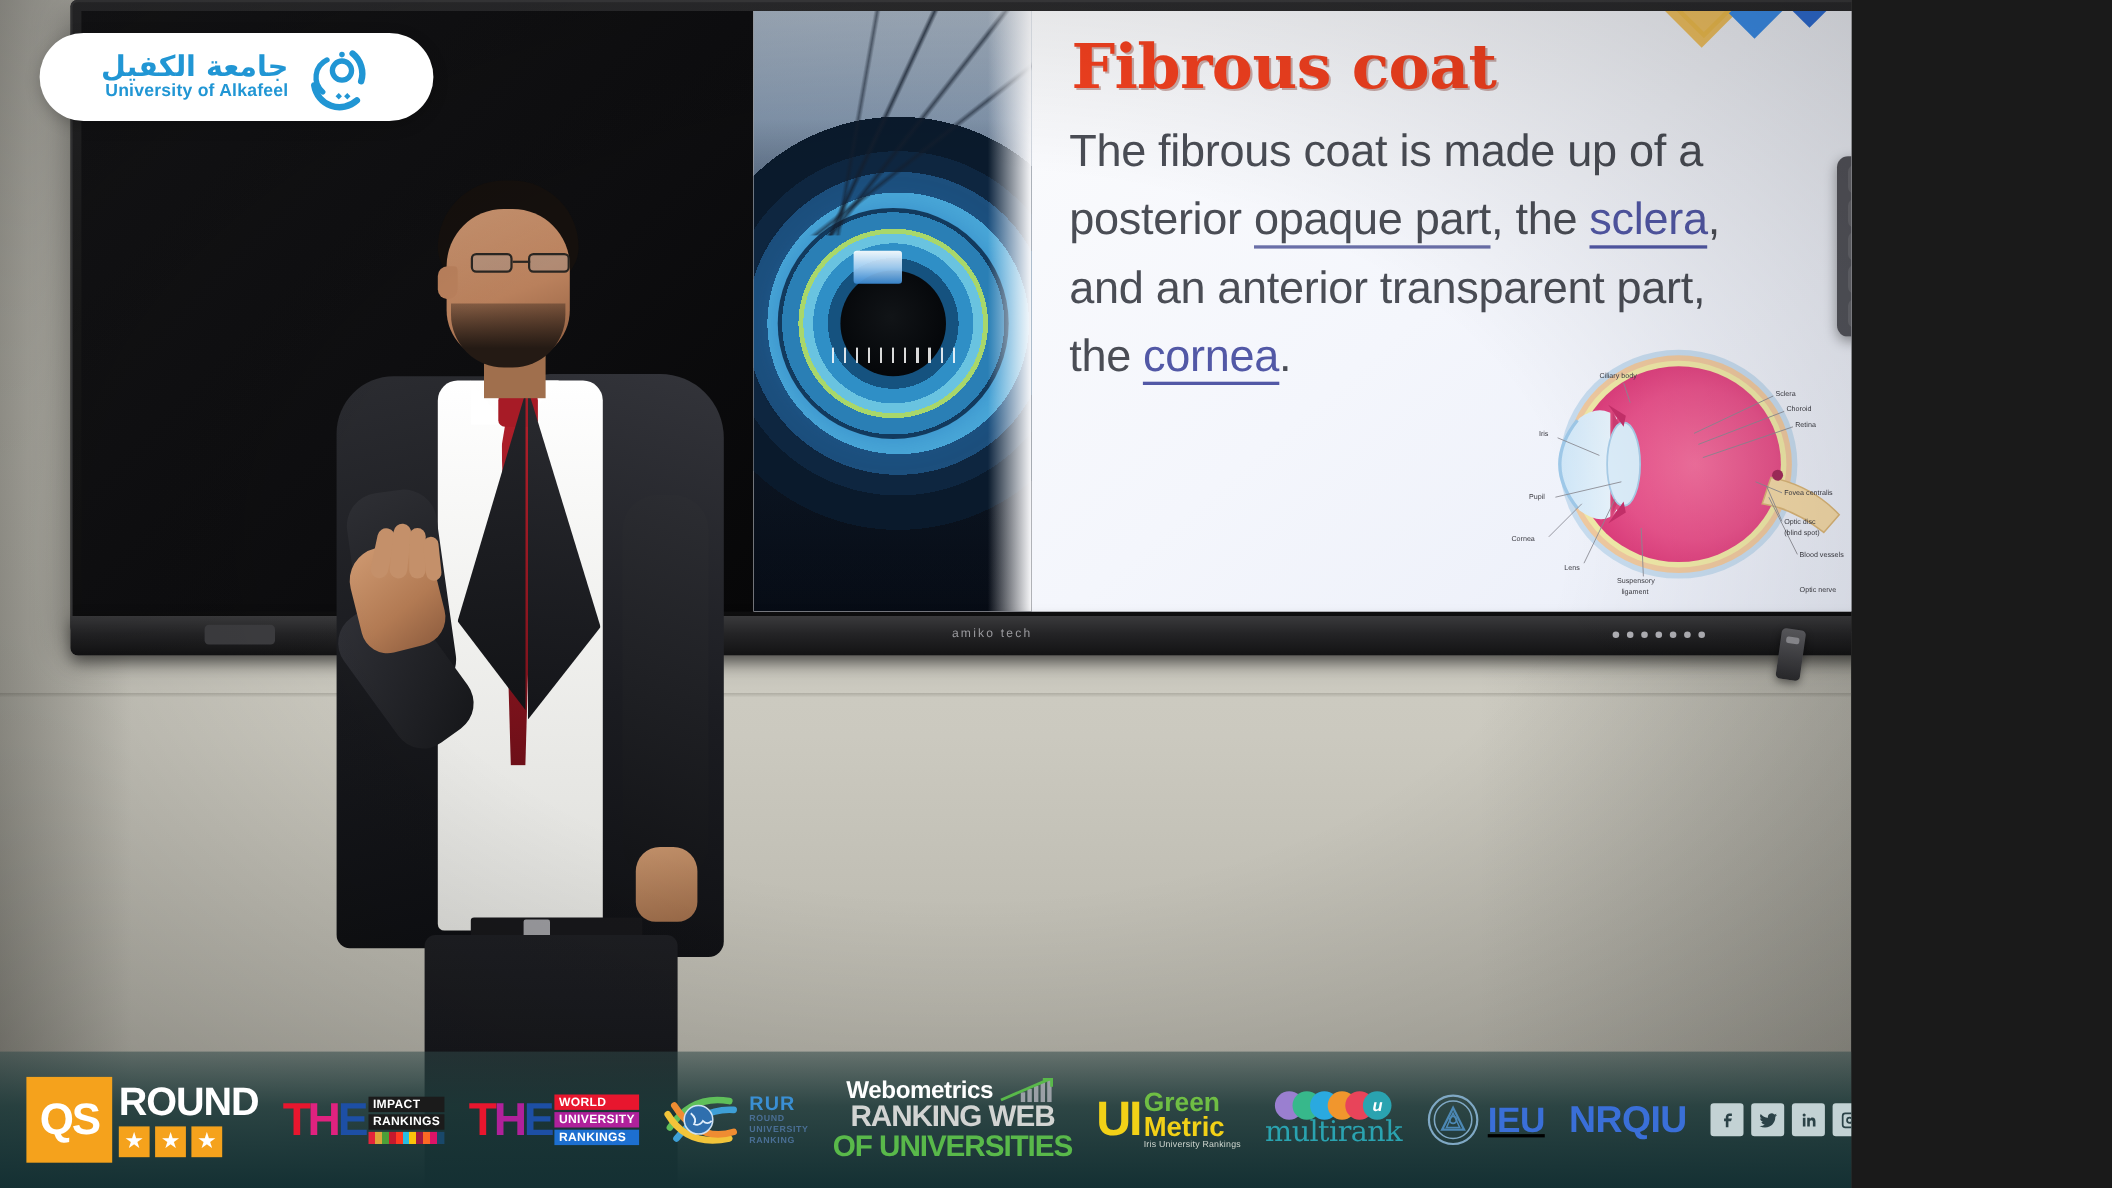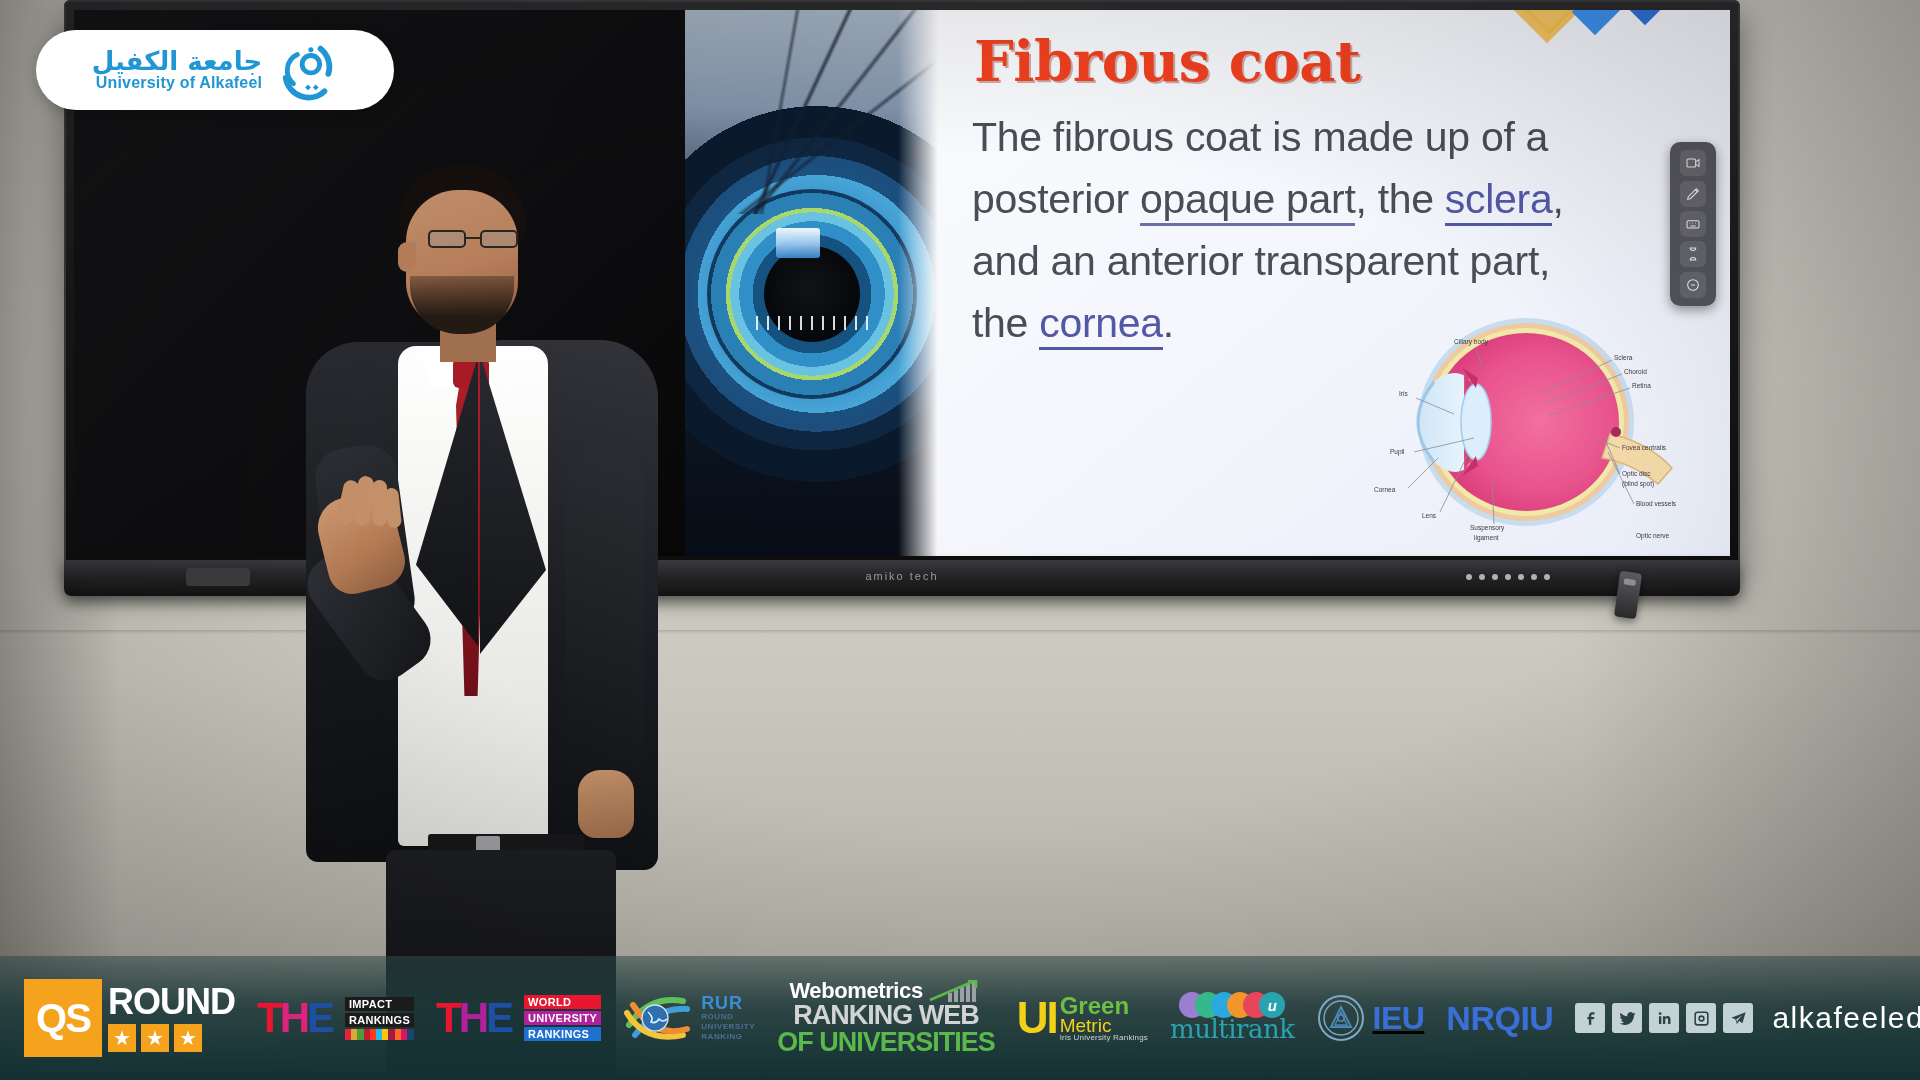--- a/index.html
+++ b/index.html
@@ -6,21 +6,21 @@
   * { box-sizing: border-box; margin: 0; padding: 0; }
   html, body {
     width: 1920px; height: 1080px;
     overflow: hidden;
     background: #1a1a1a;
     font-family: "Liberation Sans", sans-serif;
   }
 
   #stage {
     position: relative;
-    width: 1920px; height: 1080px;
+    width: 1683px; height: 1080px;
     overflow: hidden;
   }
 
   
   .wall {
     position: absolute; inset: 0;
     background:
       linear-gradient(180deg, #d8d6cd 0%, #d3d1c7 35%, #cbc9bf 62%, #b9b7ad 85%, #a6a49a 100%);
   }
   .wall-seam {
@@ -403,21 +403,21 @@
   .the-word {
     font-size: 42px; font-weight: bold; line-height: .86;
     letter-spacing: -3px; font-family: "Liberation Sans", sans-serif;
   }
   .the-impact .t { color: #e8162e; }
   .the-impact .h { color: #e0227f; }
   .the-impact .e { color: #1d4fa5; }
   .the-world .t { color: #e8162e; }
   .the-world .h { color: #b0219b; }
   .the-world .e { color: #1d4fa5; }
-  .the-stack { margin-left: 13px; display: flex; flex-direction: column; gap: 2px; }
+  .the-stack { margin-left: 3px; display: flex; flex-direction: column; gap: 2px; }
   .the-stack b {
     font-size: 11px; font-weight: bold; letter-spacing: .3px;
     padding: 1px 4px; color: #fff;
   }
   .the-impact .the-stack b { background: #1b1b1b; }
   .the-rainbow {
     height: 11px; width: 100%;
     background: linear-gradient(90deg,#e5243b 0 9%,#dda63a 9% 18%,#4c9f38 18% 27%,#c5192d 27% 36%,
       #ff3a21 36% 45%,#26bde2 45% 54%,#fcc30b 54% 63%,#a21942 63% 72%,#fd6925 72% 81%,#dd1367 81% 90%,#19486a 90% 100%);
   }
@@ -437,21 +437,21 @@
   .webo .r1 { font-size: 22px; font-weight: bold; color: #ffffff; letter-spacing: -.4px; }
   .webo .r2 { font-size: 27px; font-weight: bold; color: #d2d4d2; letter-spacing: -1px; }
   .webo .r3 { font-size: 27px; font-weight: bold; color: #59b94a; letter-spacing: -1px; }
   .webo-chart { display: inline-block; width: 54px; height: 22px; vertical-align: bottom; }
 
   
   .uigm { display: flex; align-items: center; gap: 3px; }
   .uigm .ui { font-size: 44px; font-weight: bold; color: #f2d117; letter-spacing: -2px; line-height: .9; }
   .uigm-t { display: flex; flex-direction: column; line-height: .92; }
   .uigm-t .g { font-size: 24px; font-weight: bold; color: #6fbe44; }
-  .uigm-t .m { font-size: 19px; font-weight: normal; color: #f2d117; }
+  .uigm-t .m { font-size: 25px; font-weight: bold; color: #f2d117; }
   .uigm-t .s { font-size: 8px; color: #cfd6cf; letter-spacing: .2px; }
 
   
   .mrank { display: flex; flex-direction: column; align-items: center; }
   .mrank-dots { display: flex; }
   .mrank-dots i {
     display: block; width: 26px; height: 26px; border-radius: 50%; margin-left: -10px;
   }
   .mrank-dots i:first-child { margin-left: 0; }
   .mrank-word {

